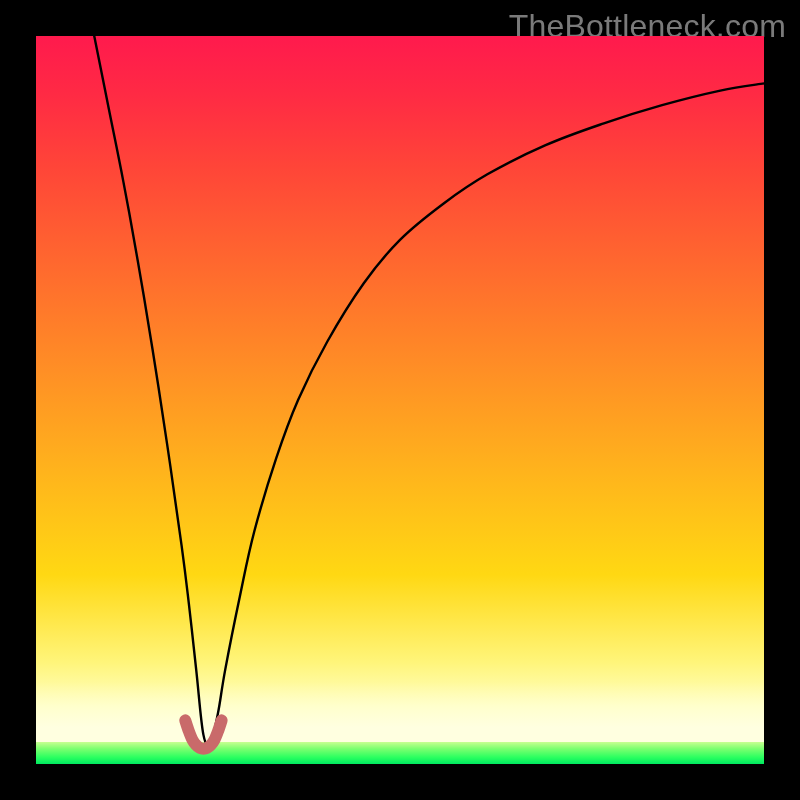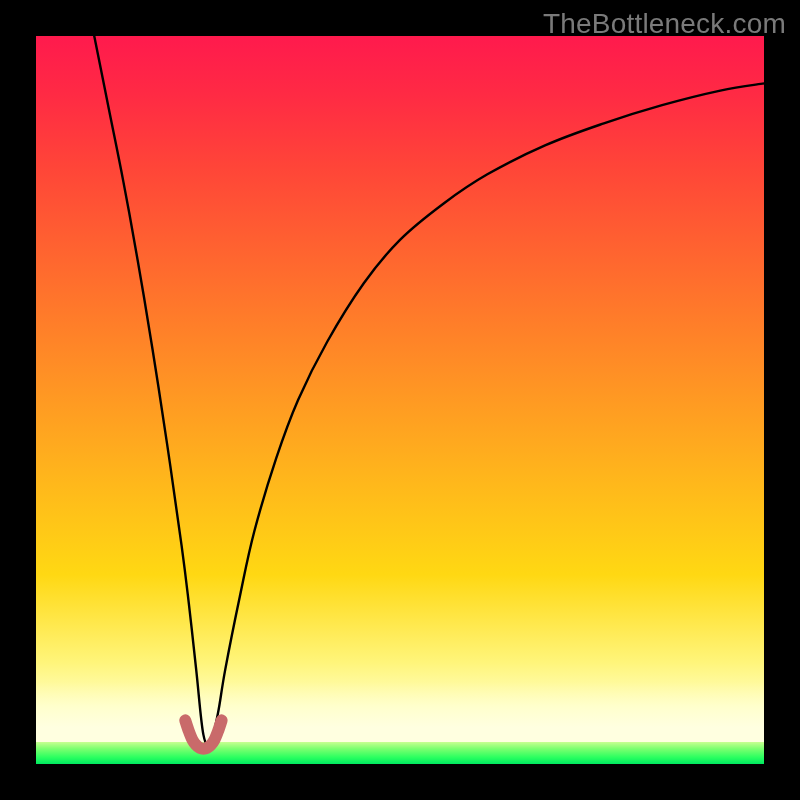--- a/index.html
+++ b/index.html
@@ -66,21 +66,21 @@
     position: absolute;
     left: 0; top: 0;
     width: 728px; height: 728px;
     overflow: visible;
   }
   .watermark {
     position: absolute;
     top: 8px;
     right: 14px;
     color: #7a7a7a;
-    font-size: 28px;
+    font-size: 32px;
     letter-spacing: 0.2px;
     font-weight: 400;
   }
 </style>
 </head>
 <body>
 
 <div class="frame">
   <div class="watermark">TheBottleneck.com</div>
 

